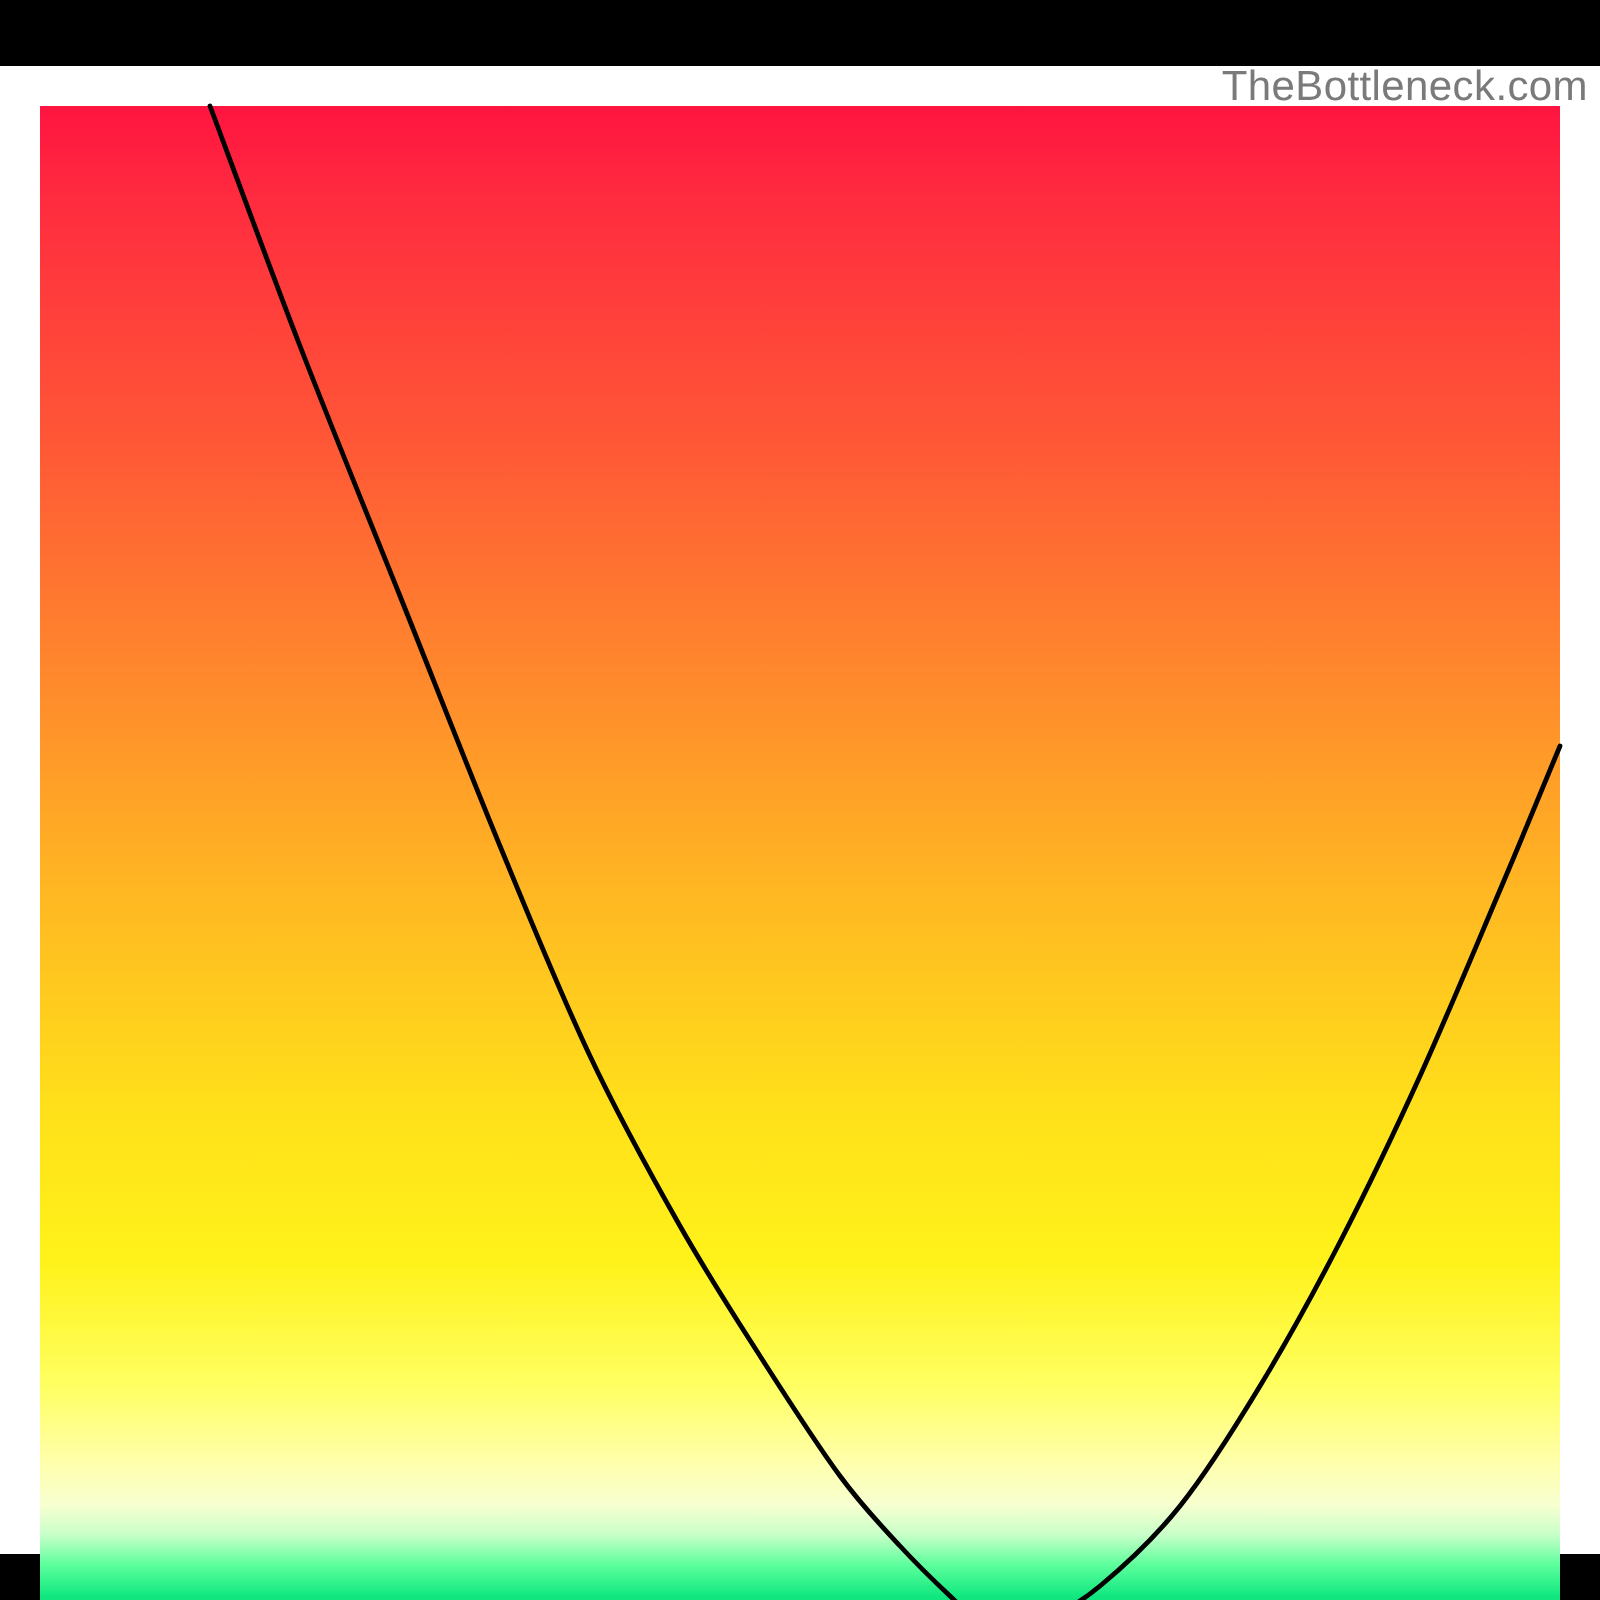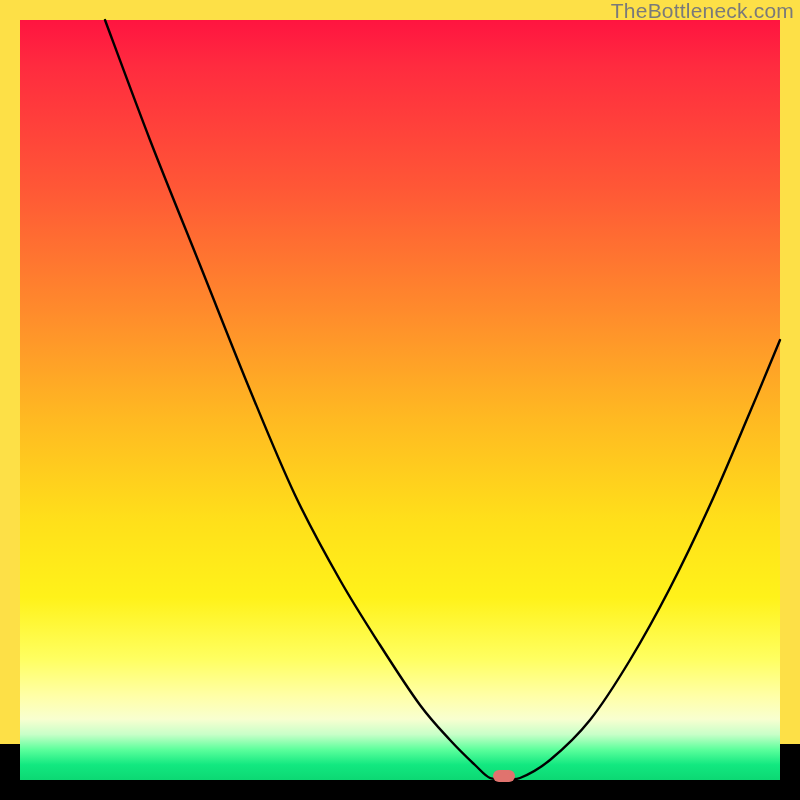--- a/index.html
+++ b/index.html
@@ -8,21 +8,22 @@
     width: 800px;
     height: 800px;
     background: #000;
     overflow: hidden;
     font-family: Arial, Helvetica, sans-serif;
   }
   .frame {
     position: relative;
     width: 800px;
     height: 744px;
-    background: #fde047;
+    background: #ffffff;
+    margin-top: 33px;
   }
   .plot {
     position: absolute;
     left: 20px;
     top: 20px;
     width: 760px;
     height: 760px;
     
     background: linear-gradient(
       to bottom,

